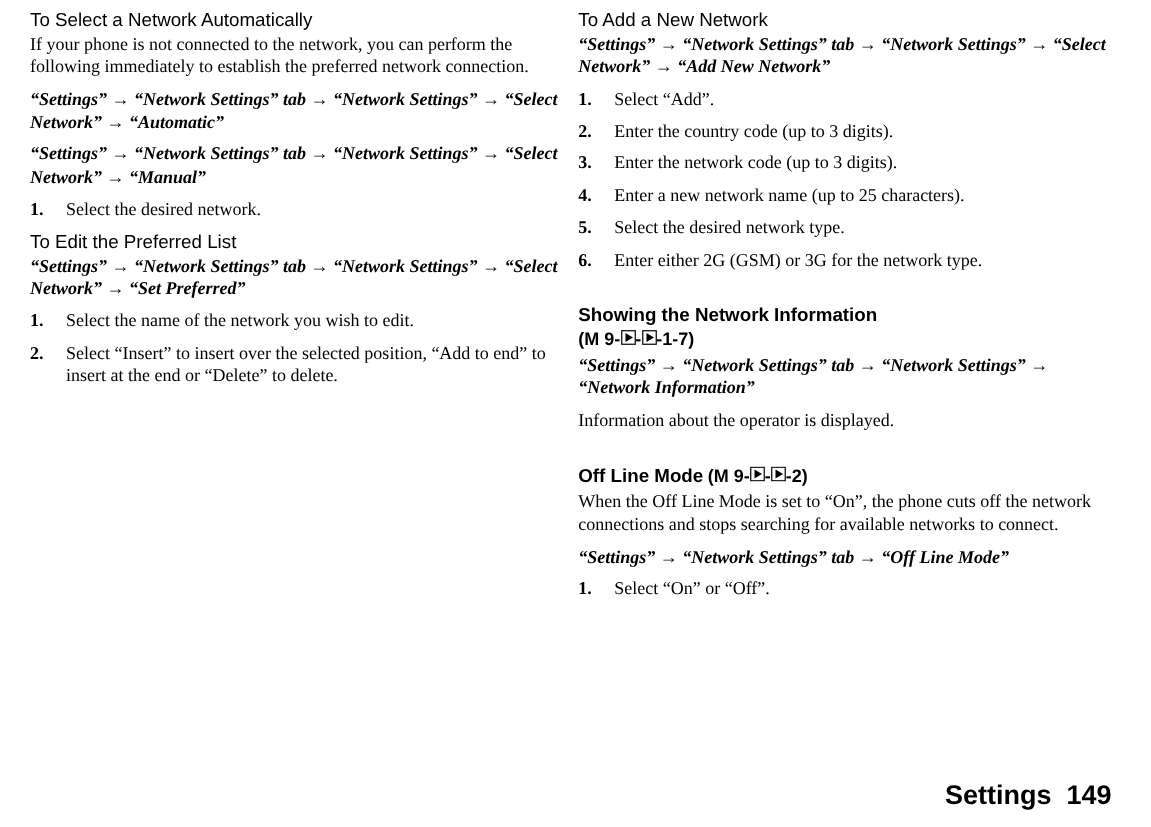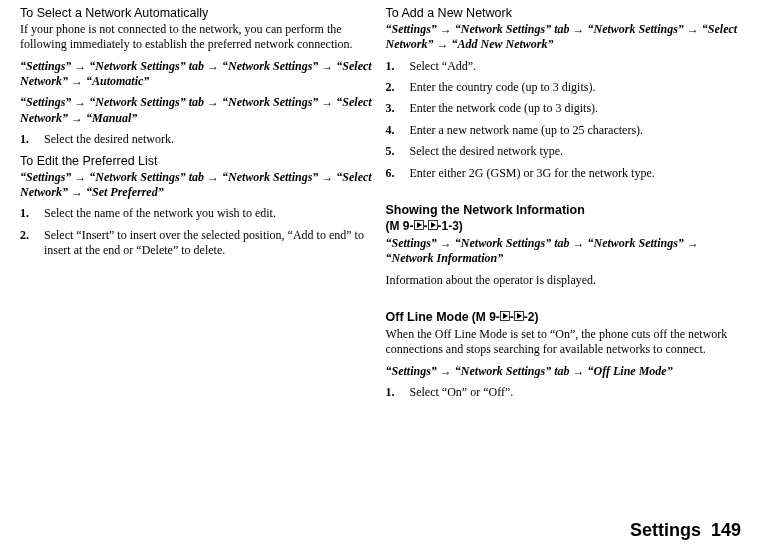--- a/index.html
+++ b/index.html
@@ -153,21 +153,21 @@
 
       <div class="run-row">
         <span class="sans-head bold" style="display:block;">Showing the Network Information</span>
         <span class="mcode">
           <span> (M 9-</span><span class="sq"><svg width="10" height="10" viewBox="0 0 10 10">
                 <rect x="0.5" y="0.5" width="9" height="9" fill="none" stroke="#000" stroke-width="0.8"></rect>
                 <polygon points="3,2 8,5 3,8" fill="#000"></polygon>
               </svg></span><span>-</span><span class="sq"><svg width="10" height="10" viewBox="0 0 10 10">
                 <rect x="0.5" y="0.5" width="9" height="9" fill="none" stroke="#000" stroke-width="0.8"></rect>
                 <polygon points="3,2 8,5 3,8" fill="#000"></polygon>
-              </svg></span><span>-1-3)</span>
+              </svg></span><span>-1-7)</span>
         </span>
       </div>
       <p class="bolditalic">“Settings” → “Network Settings” tab → “Network Settings” → “Network Information”</p>
       <p>Information about the operator is displayed.</p>
 
       <div class="run-row">
         <span class="sans-head bold" style="display:inline;">Off Line Mode</span>
         <span class="mcode">
           <span> (M 9-</span><span class="sq"><svg width="10" height="10" viewBox="0 0 10 10">
                 <rect x="0.5" y="0.5" width="9" height="9" fill="none" stroke="#000" stroke-width="0.8"></rect>

